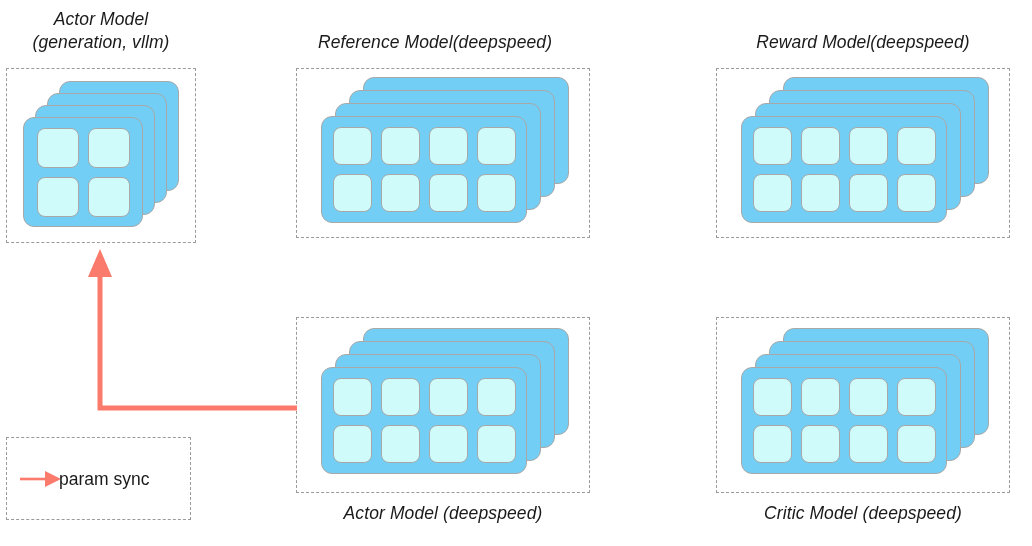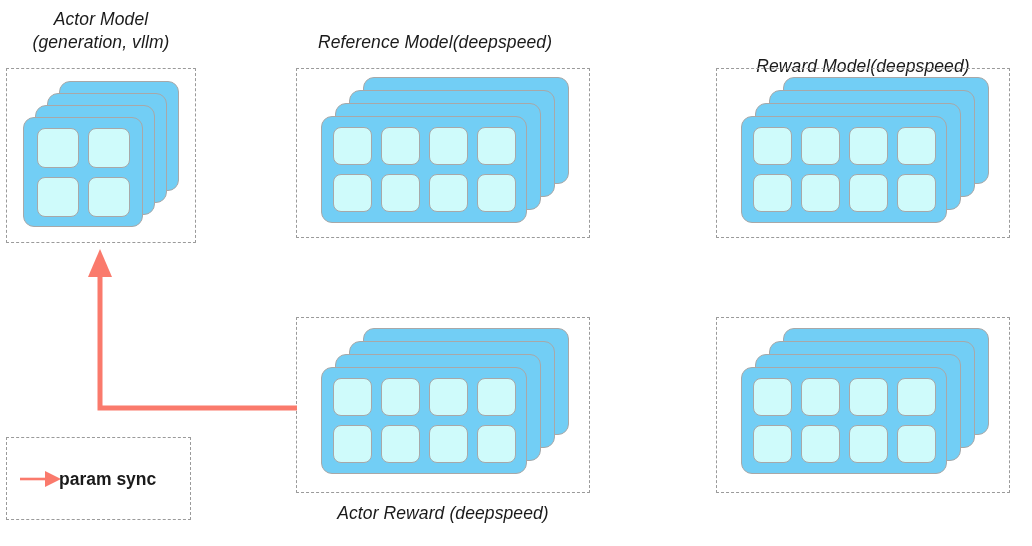--- a/index.html
+++ b/index.html
@@ -66,21 +66,20 @@
     box-sizing: border-box;
   }
 
   
   .legend-box {
     position: absolute;
     border: 1.6px dashed #9a9a9a;
     box-sizing: border-box;
     display: flex;
     align-items: center;
-    font-weight: bold;
   }
   .legend-arrow {
     position: absolute;
     left: 12px;
     top: 50%;
     transform: translateY(-50%);
   }
   .legend-text {
     position: absolute;
     left: 52px;
@@ -139,21 +138,21 @@
         <div class="cell"></div>
         <div class="cell"></div>
         <div class="cell"></div>
         <div class="cell"></div>
         <div class="cell"></div>
         <div class="cell"></div>
       </div>
     </div>
   </div>
 
-  <div class="label" style="left:716px; top:31px; width:294px;margin-top:24px;">Reward Model(deepspeed)</div>
+  <div class="label" style="left:716px; top:31px; width:294px;">Reward Model(deepspeed)</div>
 
   <div class="group-box" style="left:716px; top:68px; width:294px; height:170px;">
     <div class="stack" style="left:0; top:0; width:294px; height:167px;">
       <div class="card" style="left:66px; top:8px; width:206px; height:107px;"></div>
       <div class="card" style="left:52px; top:21px; width:206px; height:107px;"></div>
       <div class="card" style="left:38px; top:34px; width:206px; height:107px;"></div>
       <div class="card front" style="left:24px; top:47px; width:206px; height:107px;
                   grid-template-columns:repeat(4,39px); grid-template-rows:repeat(2,38px);">
         <div class="cell"></div>
         <div class="cell"></div>
@@ -179,41 +178,42 @@
         <div class="cell"></div>
         <div class="cell"></div>
         <div class="cell"></div>
         <div class="cell"></div>
         <div class="cell"></div>
         <div class="cell"></div>
       </div>
     </div>
   </div>
 
-  <div class="label" style="left:296px; top:502px; width:294px;">Actor Reward (deepspeed)</div>
+  <div class="label" style="left:296px; top:502px; width:294px;">Actor Model (deepspeed)</div>
 
   <div class="group-box" style="left:716px; top:317px; width:294px; height:176px;">
     <div class="stack" style="left:0; top:0; width:294px; height:173px;">
       <div class="card" style="left:66px; top:10px; width:206px; height:107px;"></div>
       <div class="card" style="left:52px; top:23px; width:206px; height:107px;"></div>
       <div class="card" style="left:38px; top:36px; width:206px; height:107px;"></div>
       <div class="card front" style="left:24px; top:49px; width:206px; height:107px;
                   grid-template-columns:repeat(4,39px); grid-template-rows:repeat(2,38px);">
         <div class="cell"></div>
         <div class="cell"></div>
         <div class="cell"></div>
         <div class="cell"></div>
         <div class="cell"></div>
         <div class="cell"></div>
         <div class="cell"></div>
         <div class="cell"></div>
       </div>
     </div>
   </div>
 
+  <div class="label" style="left:716px; top:502px; width:294px;">Critic Model (deepspeed)</div>
 
   <svg id="connector" viewBox="0 0 1032 546">
     <path d="M 297 408 L 100 408 L 100 268" fill="none" stroke="#FA7A6C" stroke-width="5" stroke-linecap="butt" stroke-linejoin="miter"></path>
     <polygon points="100,249 112,277 88,277" fill="#FA7A6C"></polygon>
   </svg>
 
   <div class="legend-box" style="left:6px; top:437px; width:185px; height:83px;">
     <svg class="legend-arrow" width="44" height="16" viewBox="0 0 44 16">
       <line x1="1" y1="8" x2="28" y2="8" stroke="#FA7A6C" stroke-width="2.6"></line>
       <polygon points="42,8 26,16 26,0" fill="#FA7A6C"></polygon>

